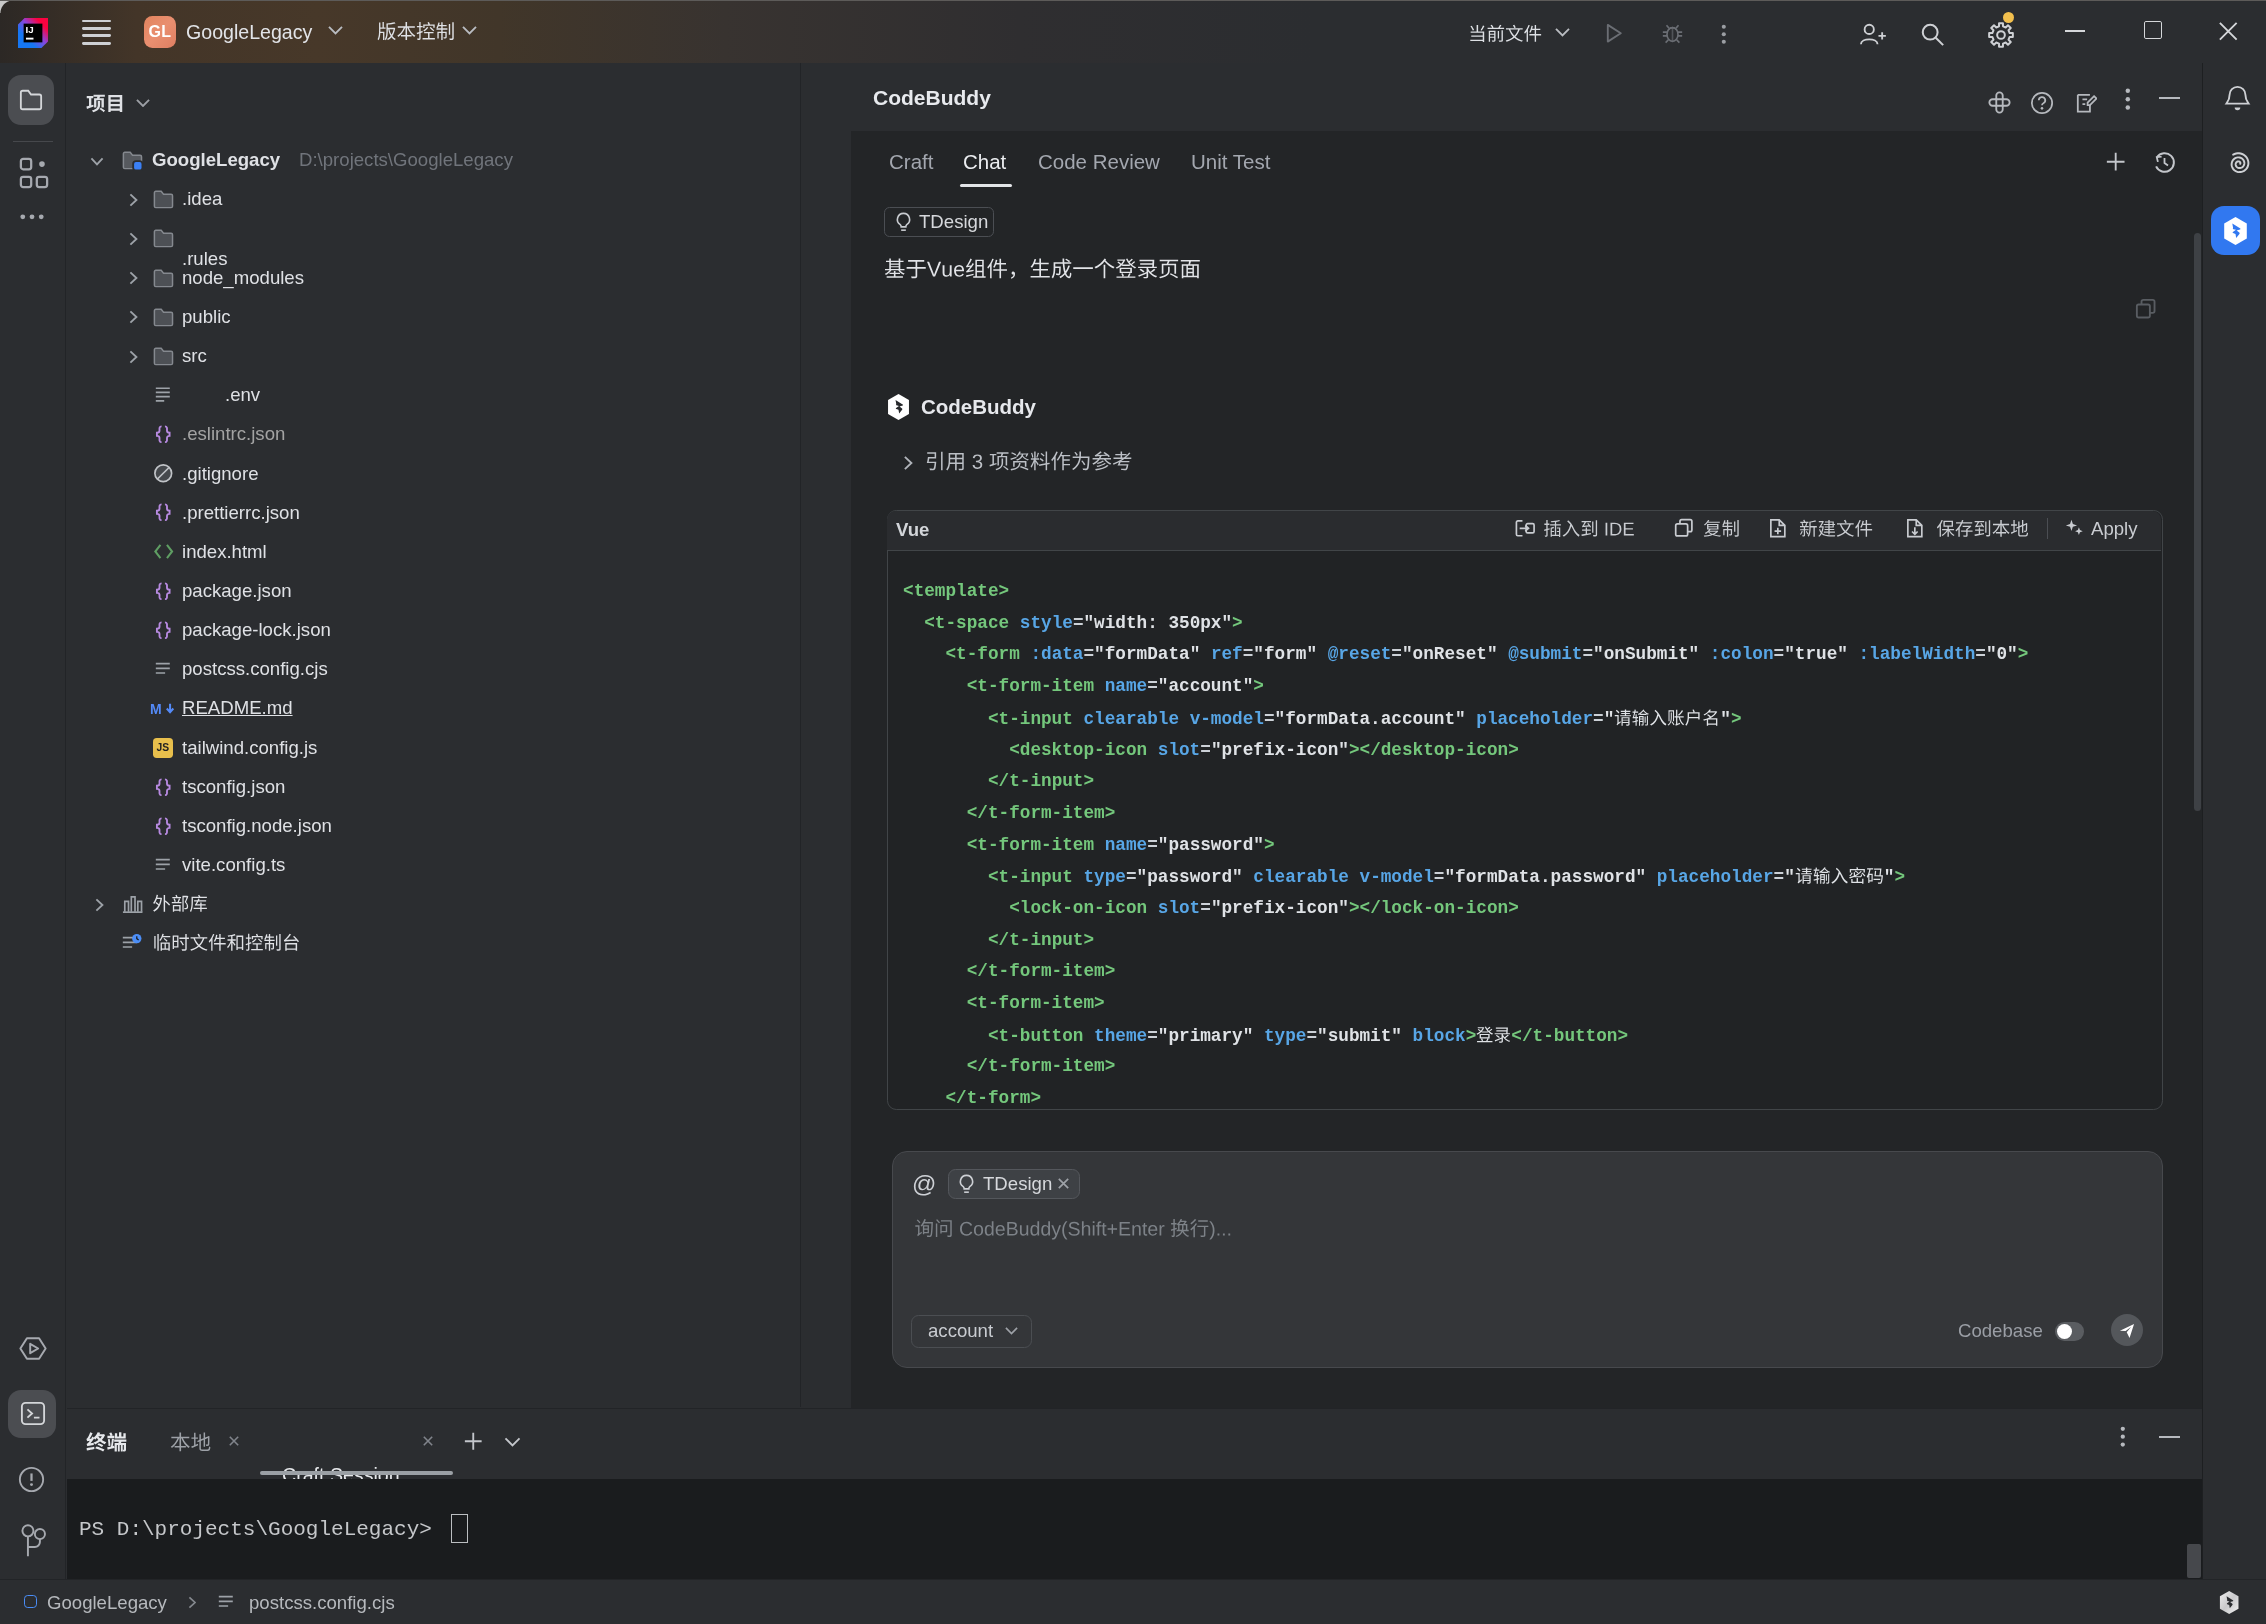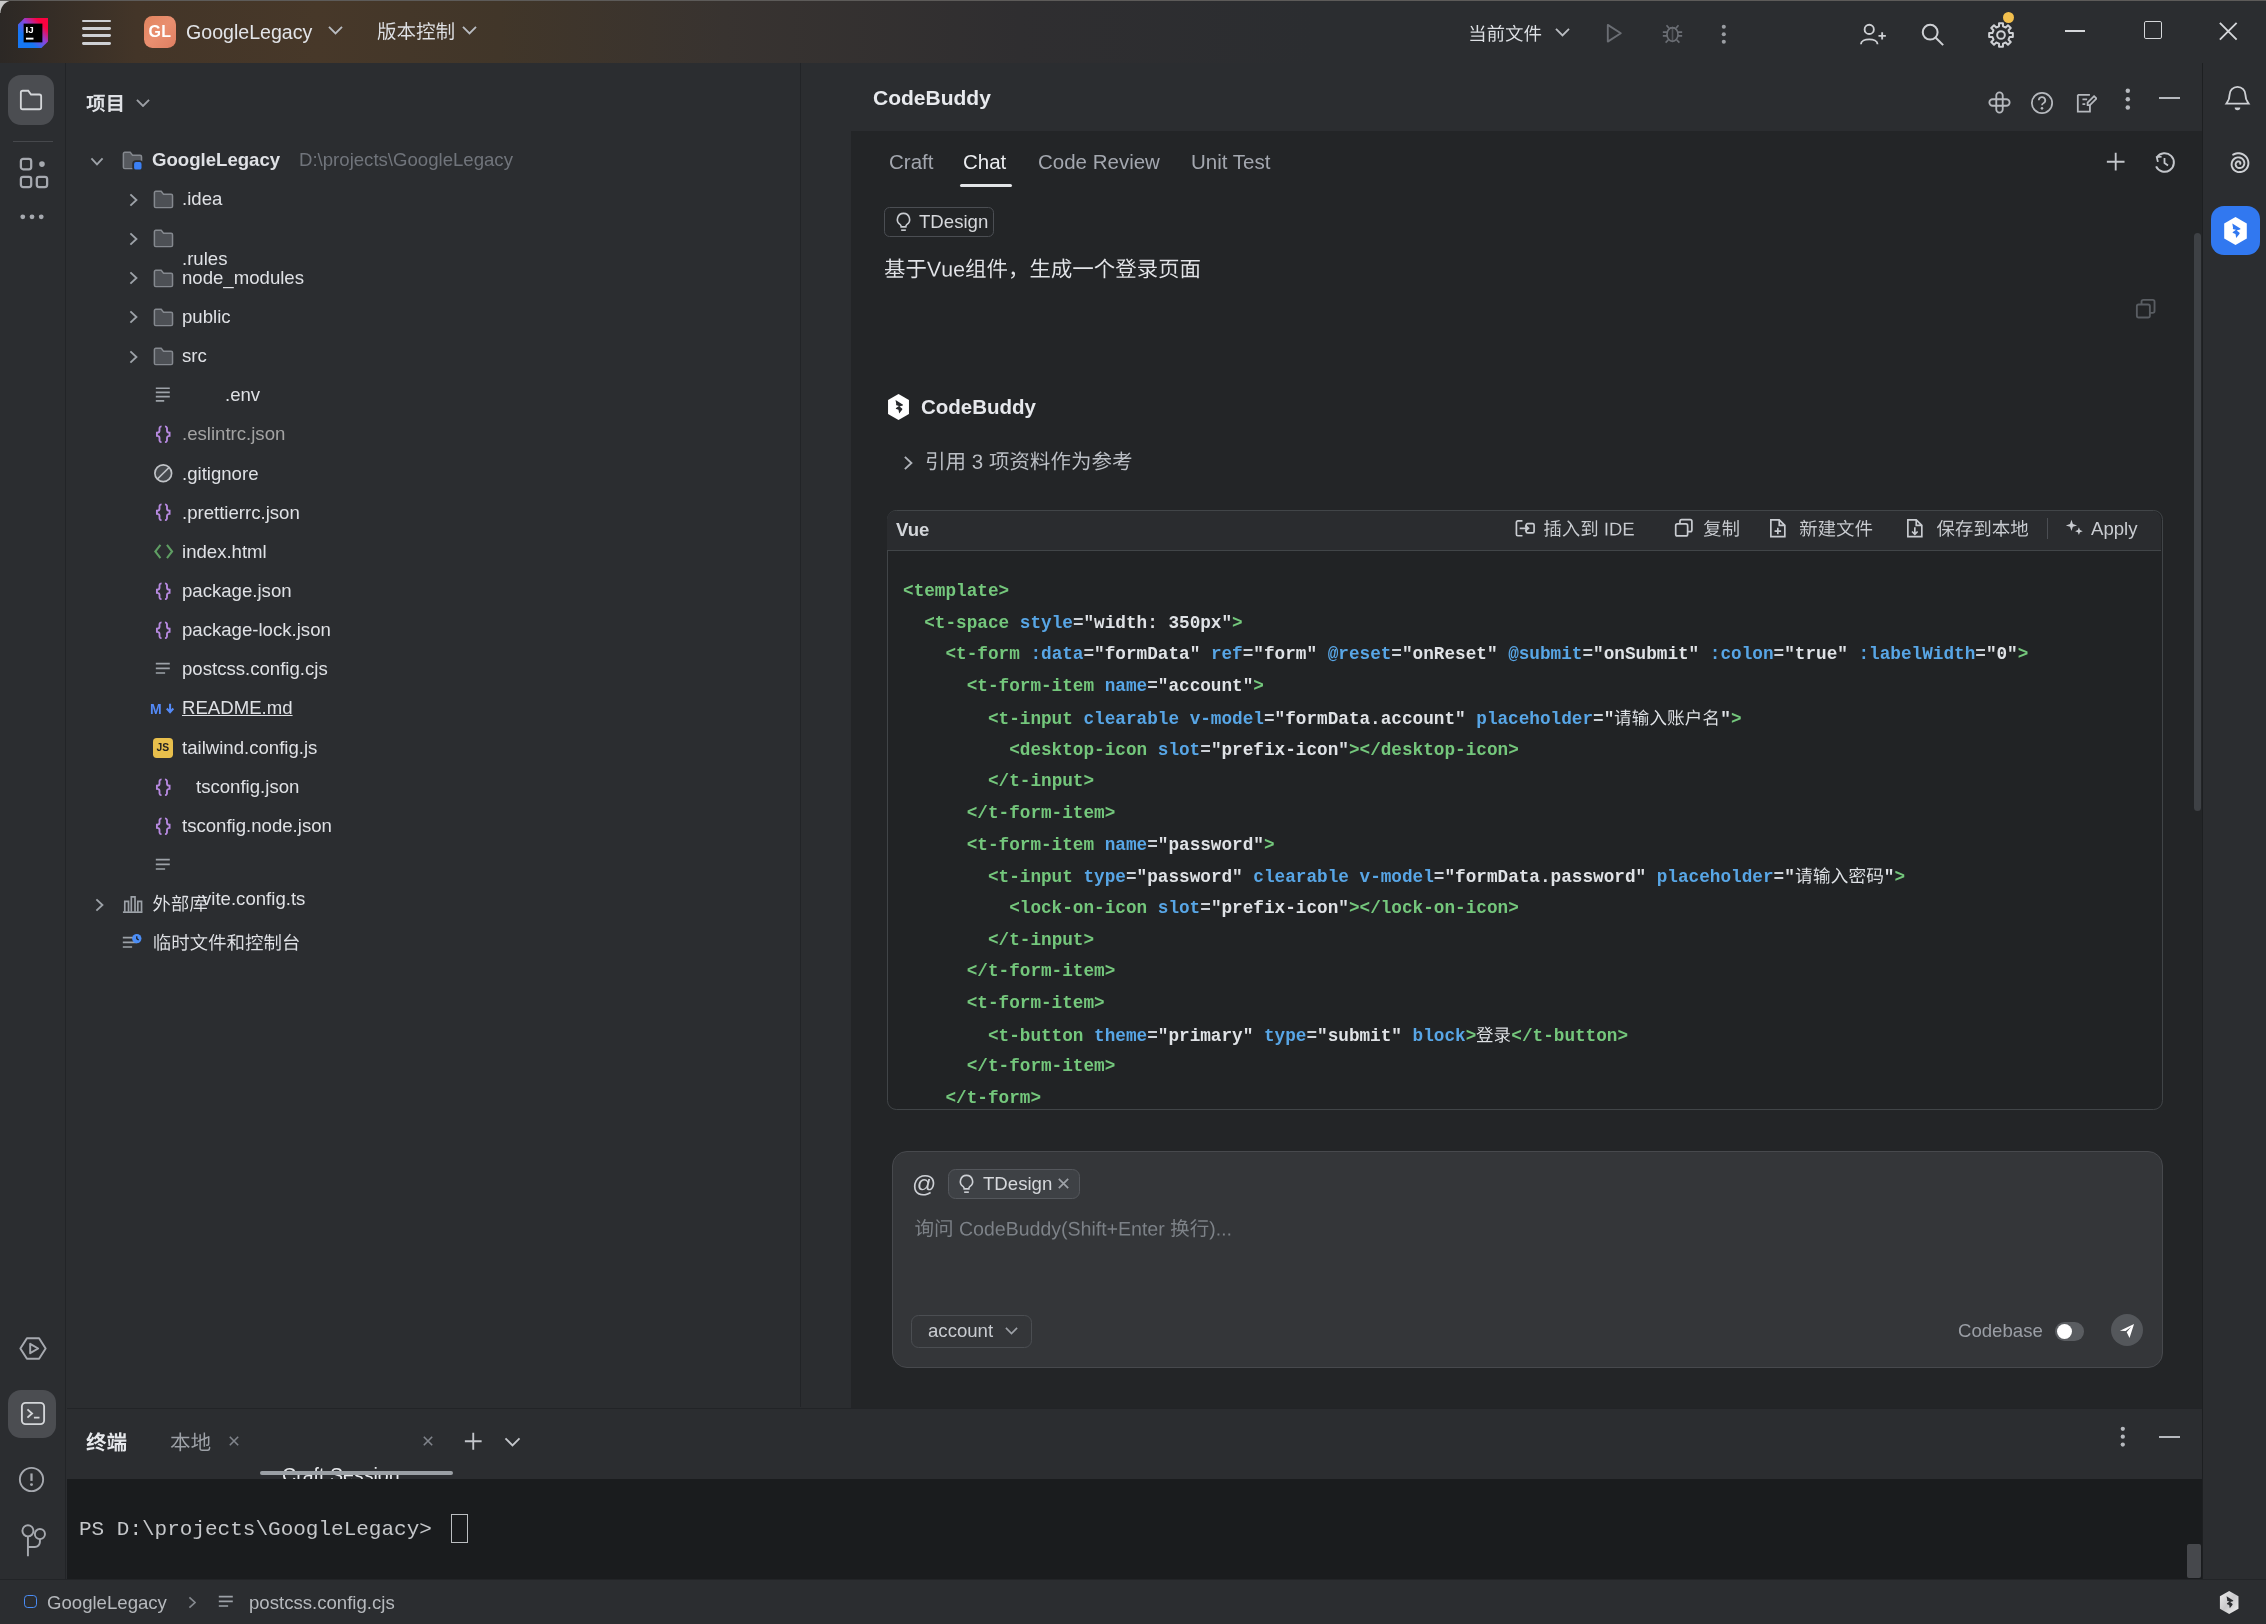--- a/index.html
+++ b/index.html
@@ -209,32 +209,32 @@
     <text x="0" y="13.5" font-family="Liberation Sans" font-weight="bold" font-size="15" fill="#548af7">M</text>
     <path d="M21.5 3 V11 M18 8 l3.5 4 3.5 -4" stroke="#548af7" stroke-width="2.2" fill="none"></path>
   </svg>
 <div style="position:absolute;left:182px;top:708px;transform:translateY(-50%);font:18.6px 'Liberation Sans',sans-serif;color:#dfe1e5;white-space:pre;text-decoration:underline;">README.md</div>
 <div class="abs" style="left:153px;top:738px;width:19.6px;height:19.6px;border-radius:3.7px;background:#e8bf4c;color:#222;font:bold 10.3px 'Liberation Sans';display:flex;align-items:center;justify-content:center">JS</div>
 <div style="position:absolute;left:182px;top:748px;transform:translateY(-50%);font:18.6px 'Liberation Sans',sans-serif;color:#dfe1e5;white-space:pre;">tailwind.config.js</div>
 <svg class="abs ic" style="left:153px;top:777px" width="20.5" height="20.5" viewBox="0 0 22 22" fill="none" stroke="#b78ae0" stroke-width="2">
     <path d="M9.2 2.5 c-2.8 0 -2.2 3 -2.2 4.4 c0 1.9 -1.9 2.4 -2.8 2.4 v3.4 c.9 0 2.8 .5 2.8 2.4 c0 1.4 -.6 4.4 2.2 4.4"></path>
     <path d="M12.8 2.5 c2.8 0 2.2 3 2.2 4.4 c0 1.9 1.9 2.4 2.8 2.4 v3.4 c-.9 0 -2.8 .5 -2.8 2.4 c0 1.4 .6 4.4 -2.2 4.4"></path>
   </svg>
-<div style="position:absolute;left:196px;top:787px;transform:translateY(-50%);font:18.6px 'Liberation Sans',sans-serif;color:#dfe1e5;white-space:pre;">tsconfig.json</div>
+<div style="position:absolute;left:182px;top:787px;transform:translateY(-50%);font:18.6px 'Liberation Sans',sans-serif;color:#dfe1e5;white-space:pre;">tsconfig.json</div>
 <svg class="abs ic" style="left:153px;top:816px" width="20.5" height="20.5" viewBox="0 0 22 22" fill="none" stroke="#b78ae0" stroke-width="2">
     <path d="M9.2 2.5 c-2.8 0 -2.2 3 -2.2 4.4 c0 1.9 -1.9 2.4 -2.8 2.4 v3.4 c.9 0 2.8 .5 2.8 2.4 c0 1.4 -.6 4.4 2.2 4.4"></path>
     <path d="M12.8 2.5 c2.8 0 2.2 3 2.2 4.4 c0 1.9 1.9 2.4 2.8 2.4 v3.4 c-.9 0 -2.8 .5 -2.8 2.4 c0 1.4 .6 4.4 -2.2 4.4"></path>
   </svg>
 <div style="position:absolute;left:182px;top:826px;transform:translateY(-50%);font:18.6px 'Liberation Sans',sans-serif;color:#dfe1e5;white-space:pre;">tsconfig.node.json</div>
 <svg class="abs ic" style="left:153px;top:855px" width="22.4" height="20.5" viewBox="0 0 24 22">
     <g stroke="#9da2a8" stroke-width="1.8">
       <path d="M3 5 h15 M3 10 h15 M3 15 h10"></path>
     </g>
   </svg>
-<div style="position:absolute;left:182px;top:899px;transform:translateY(-50%);font:18.6px 'Liberation Sans',sans-serif;color:#dfe1e5;white-space:pre;margin-left:20px;">vite.config.ts</div>
+<div style="position:absolute;left:182px;top:865px;transform:translateY(-50%);font:18.6px 'Liberation Sans',sans-serif;color:#dfe1e5;white-space:pre;">vite.config.ts</div>
 <svg class="abs ic" style="left:95px;top:898px" width="9.3" height="14" viewBox="0 0 10 15">
     <path d="M1.5 1.5 L8 7.5 L1.5 13.5" stroke="#9da2a8" stroke-width="2" fill="none"></path>
   </svg>
 <svg class="abs ic" style="left:122px;top:894px" width="21.4" height="20.5" viewBox="0 0 23 22" fill="none" stroke="#9da2a8" stroke-width="1.8">
     <path d="M3 19 V8 h4 v11 M10 19 V3 h4 v16 M17 19 V8 h4 v11"></path>
     <path d="M1 19.5 h21"></path>
   </svg>
 <svg style="position:absolute;left:152px;top:891px" width="58" height="24" viewBox="0 -21.00 62 26.00">
     <path d="M4.62 -16.82C3.9 -13.3 2.62 -10.0 0.78 -7.92C1.1400000000000001 -7.7 1.78 -7.22 2.06 -6.96C3.18 -8.36 4.14 -10.22 4.9 -12.32H8.72C8.38 -10.200000000000001 7.86 -8.36 7.16 -6.78C6.3 -7.5 5.12 -8.36 4.16 -8.96L3.2600000000000002 -7.96C4.34 -7.24 5.64 -6.24 6.5 -5.44C5.0600000000000005 -2.82 3.12 -1.0 0.76 0.2C1.16 0.46 1.76 1.06 2.02 1.44C6.3 -0.9 9.44 -5.58 10.5 -13.48L9.46 -13.8L9.16 -13.74H5.38C5.66 -14.64 5.9 -15.58 6.12 -16.54ZM12.22 -16.8V1.58H13.780000000000001V-9.34C15.38 -8.0 17.18 -6.3 18.080000000000002 -5.16L19.32 -6.22C18.240000000000002 -7.48 16.04 -9.4 14.32 -10.74L13.780000000000001 -10.32V-16.8Z M22.82 -12.56C23.36 -11.48 23.9 -10.040000000000001 24.08 -9.1L25.44 -9.5C25.259999999999998 -10.42 24.72 -11.82 24.12 -12.9ZM32.54 -15.74V1.56H33.88V-14.36H37.1C36.56 -12.780000000000001 35.78 -10.66 35.019999999999996 -8.96C36.82 -7.16 37.32 -5.68 37.32 -4.44C37.34 -3.74 37.2 -3.1 36.8 -2.86C36.58 -2.72 36.28 -2.66 35.980000000000004 -2.64C35.58 -2.64 35.019999999999996 -2.64 34.44 -2.7C34.68 -2.2800000000000002 34.82 -1.6600000000000001 34.84 -1.28C35.42 -1.24 36.06 -1.24 36.56 -1.3C37.04 -1.36 37.480000000000004 -1.48 37.8 -1.7C38.46 -2.16 38.72 -3.12 38.72 -4.3C38.72 -5.68 38.28 -7.26 36.480000000000004 -9.14C37.34 -11.0 38.260000000000005 -13.280000000000001 38.96 -15.14L37.94 -15.8L37.7 -15.74ZM24.94 -16.52C25.240000000000002 -15.88 25.560000000000002 -15.1 25.78 -14.44H21.6V-13.08H31.04V-14.44H27.32C27.1 -15.120000000000001 26.68 -16.12 26.28 -16.88ZM28.66 -12.96C28.34 -11.82 27.740000000000002 -10.16 27.2 -9.040000000000001H21.02V-7.66H31.5V-9.040000000000001H28.66C29.16 -10.08 29.700000000000003 -11.44 30.16 -12.620000000000001ZM22.18 -5.82V1.46H23.6V0.52H29.08V1.32H30.58V-5.82ZM23.6 -0.84V-4.46H29.08V-0.84Z M46.5 -4.9C46.68 -5.0600000000000005 47.36 -5.18 48.38 -5.18H51.86V-2.88H44.64V-1.48H51.86V1.58H53.34V-1.48H59.08V-2.88H53.34V-5.18H57.760000000000005V-6.54H53.34V-8.64H51.86V-6.54H48.06C48.68 -7.46 49.3 -8.52 49.86 -9.620000000000001H58.24V-10.98H50.54L51.18 -12.42L49.64 -12.96C49.42 -12.3 49.16 -11.620000000000001 48.88 -10.98H45.2V-9.620000000000001H48.24C47.74 -8.620000000000001 47.3 -7.86 47.08 -7.54C46.68 -6.88 46.34 -6.44 45.980000000000004 -6.36C46.16 -5.96 46.42 -5.2 46.5 -4.9ZM49.38 -16.42C49.72 -15.94 50.06 -15.32 50.3 -14.780000000000001H42.42V-9.0C42.42 -6.1000000000000005 42.28 -2.02 40.62 0.84C40.98 1.0 41.64 1.42 41.9 1.7C43.64 -1.34 43.9 -5.9 43.9 -9.0V-13.36H59.04V-14.780000000000001H52.0C51.76 -15.4 51.3 -16.18 50.84 -16.8Z" fill="#dfe1e5"></path>
   </svg>

